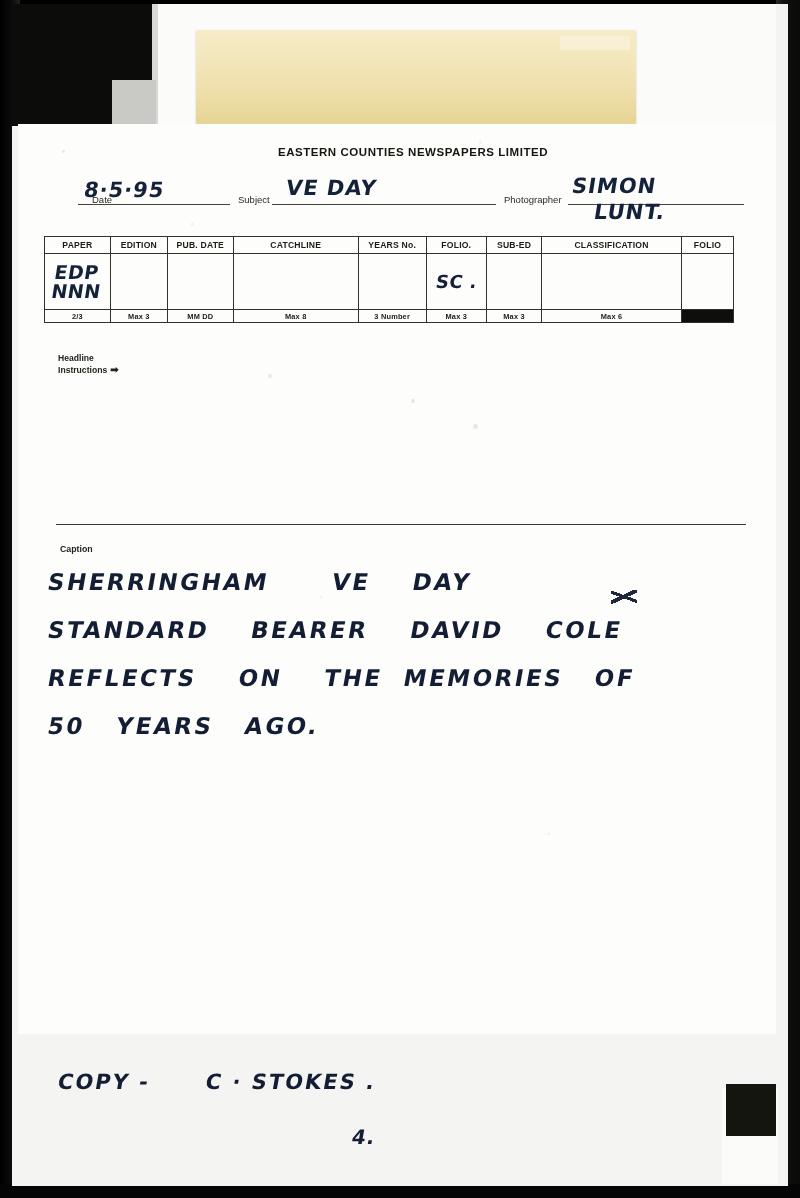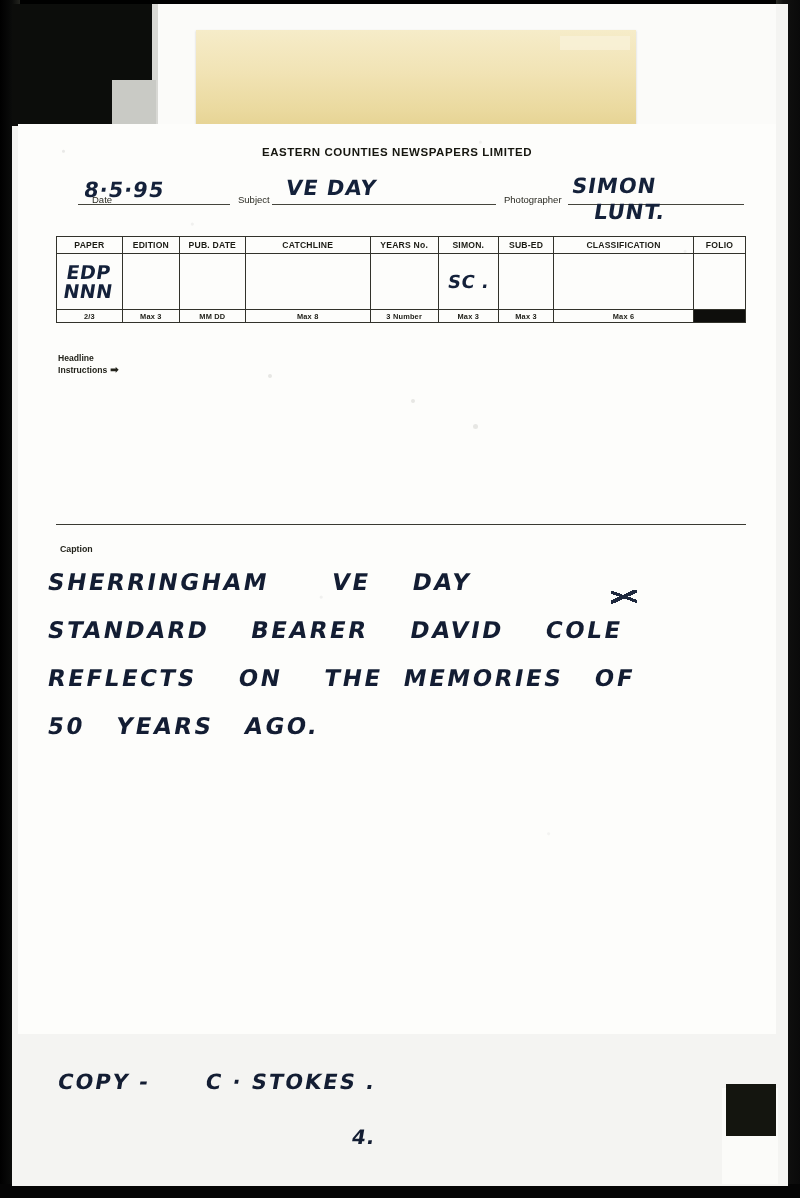--- a/index.html
+++ b/index.html
@@ -88,21 +88,21 @@
       radial-gradient(circle at 6% 3%, rgba(0,0,0,.08) 0 1px, transparent 2px),
       radial-gradient(circle at 23% 11%, rgba(0,0,0,.05) 0 1px, transparent 2px),
       radial-gradient(circle at 61% 2%, rgba(0,0,0,.05) 0 1px, transparent 2px),
       radial-gradient(circle at 88% 14%, rgba(0,0,0,.05) 0 1px, transparent 2px),
       radial-gradient(circle at 40% 52%, rgba(0,0,0,.05) 0 1px, transparent 2px),
       radial-gradient(circle at 70% 78%, rgba(0,0,0,.04) 0 1px, transparent 2px);
     pointer-events: none;
   }
 
   .company-bar {
-    position: absolute; left: 0; top: 22px; width: 758px;
+    position: absolute; left: 16px; top: 22px; width: 758px;
     text-align: center;
     font-size: 11.5px; font-weight: bold; letter-spacing: .55px;
     color: #16160f;
   }
 
   
   .top-fields {
     position: absolute; left: 38px; top: 48px; width: 690px; height: 56px;
   }
   .fl { position: absolute; font-size: 9.5px; color: #2a2a22; }
@@ -113,21 +113,21 @@
     position: absolute;
     font-family: "DejaVu Sans", sans-serif;
     color: #14213a;
     font-weight: bold;
     letter-spacing: 1px;
     transform: skewX(-9deg);
   }
 
   
   #tbl {
-    position: absolute; left: 38px; top: 112px; width: 690px;
+    position: absolute; left: 26px; top: 112px; width: 690px;
     border-collapse: collapse;
     table-layout: fixed;
     border-radius: 26px;
   }
   #tbl th, #tbl td {
     border: 1px solid #32322b;
     font-size: 8.6px;
     font-weight: bold;
     text-align: center;
     color: #1c1c15;
@@ -279,21 +279,21 @@
         <col style="width:132px">
         <col style="width:49px">
       </colgroup>
       <thead>
         <tr>
           <th>PAPER</th>
           <th>EDITION</th>
           <th>PUB. DATE</th>
           <th>CATCHLINE</th>
           <th>YEARS No.</th>
-          <th>SIMON.</th>
+          <th>FOLIO.</th>
           <th>SUB-ED</th>
           <th>CLASSIFICATION</th>
           <th>FOLIO</th>
         </tr>
       </thead>
       <tbody>
         <tr>
           <td class="body">
             <span class="cellhand" style="font-size:19px; line-height:19px; text-align:left;">EDP<br>NNN</span>
           </td>

